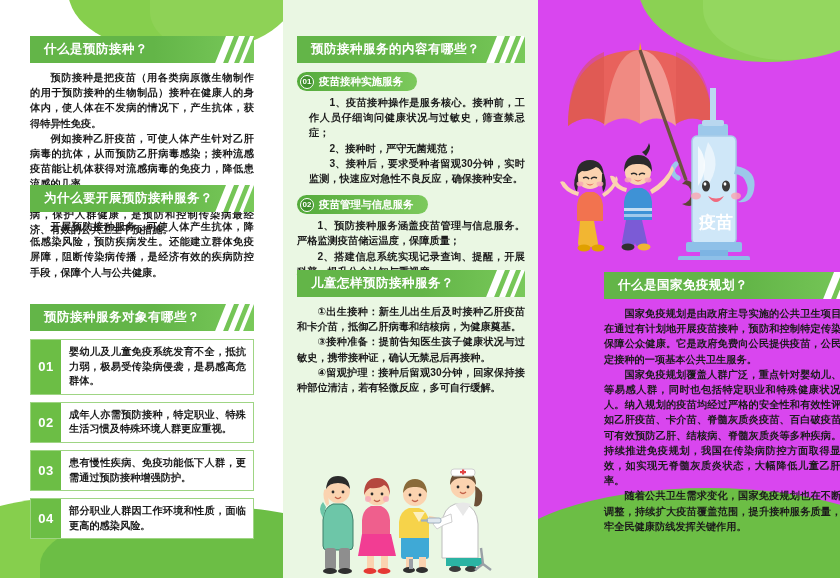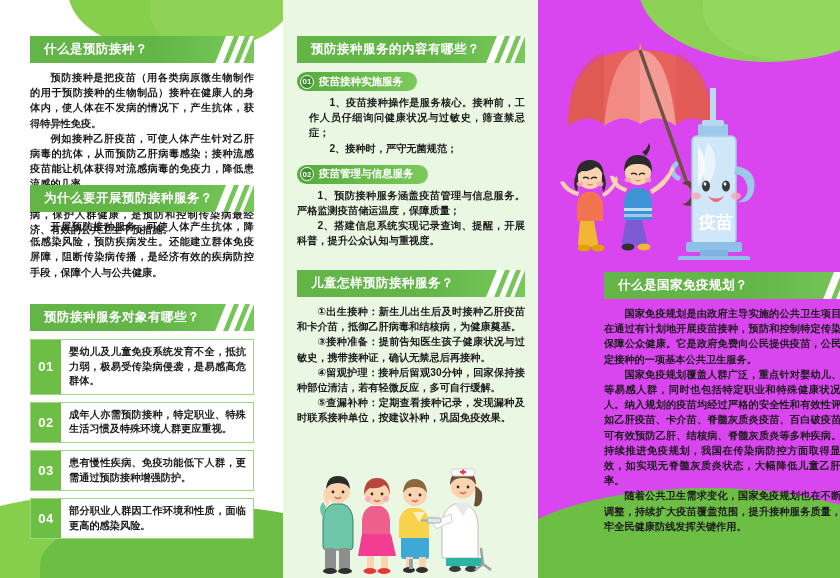--- a/index.html
+++ b/index.html
@@ -247,20 +247,21 @@
           </span>
       </div>
 
       <div class="pill">
         <span class="circ">01</span>
         <span class="plabel">疫苗接种实施服务</span>
       </div>
       <div style="margin-top:4px;margin-left:12px;">
         <p class="para">1、疫苗接种操作是服务核心。接种前，工作人员仔细询问健康状况与过敏史，筛查禁忌症；</p>
         <p class="para">2、接种时，严守无菌规范；</p>
+        <p class="para">3、接种后，要求受种者留观30分钟，实时监测，快速应对急性不良反应，确保接种安全。</p>
       </div>
 
       <div class="pill">
         <span class="circ">02</span>
         <span class="plabel">疫苗管理与信息服务</span>
       </div>
       <div style="margin-top:4px;">
         <p class="para">1、预防接种服务涵盖疫苗管理与信息服务。严格监测疫苗储运温度，保障质量；</p>
         <p class="para">2、搭建信息系统实现记录查询、提醒，开展科普，提升公众认知与重视度。</p>
       </div>
@@ -272,21 +273,20 @@
         <span class="slashes">
             <i></i>
             <i></i>
             <i></i>
           </span>
       </div>
       <div class="para-block">
         <p class="para">①出生接种：新生儿出生后及时接种乙肝疫苗和卡介苗，抵御乙肝病毒和结核病，为健康奠基。</p>
         <p class="para">③接种准备：提前告知医生孩子健康状况与过敏史，携带接种证，确认无禁忌后再接种。</p>
         <p class="para">④留观护理：接种后留观30分钟，回家保持接种部位清洁，若有轻微反应，多可自行缓解。</p>
-        <p class="para">⑤查漏补种：定期查看接种记录，发现漏种及时联系接种单位，按建议补种，巩固免疫效果。</p>
       </div>
     </div>
 
     <svg class="illus" style="left:22px; bottom:4px;" width="215" height="118" viewBox="0 0 215 118">
 
       <g>
         <path d="M28 48 q-9 3 -10 16 l0 26 q0 4 4 4 l22 0 q4 0 4 -4 l0 -26 q-1 -13 -10 -16 z" fill="#6dc6a8"></path>
         <path d="M28 48 q-9 3 -10 16 l0 26 q0 4 4 4 l22 0 q4 0 4 -4 l0 -26 q-1 -13 -10 -16 z" fill="none" stroke="#3e7f69" stroke-width="1"></path>
         <rect x="20" y="92" width="11" height="22" rx="3" fill="#8e8e8e"></rect>
         <rect x="34" y="92" width="11" height="22" rx="3" fill="#8e8e8e"></rect>

